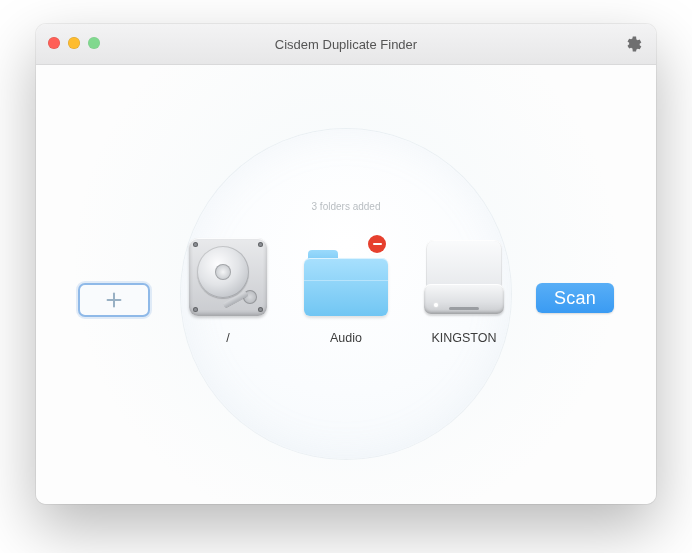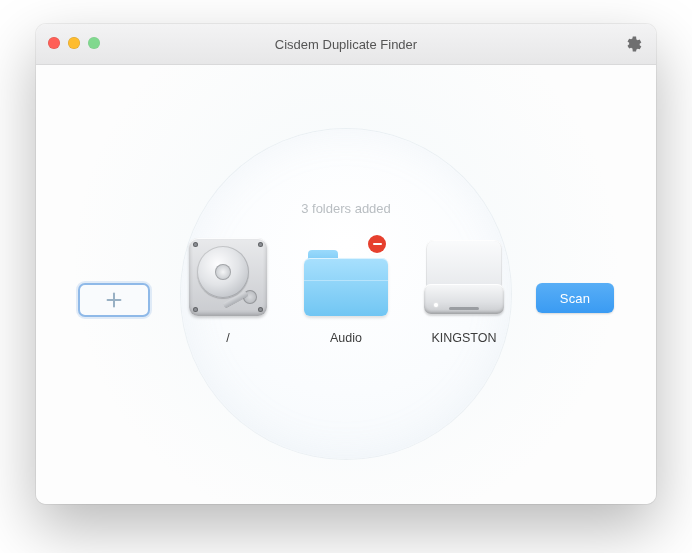--- a/index.html
+++ b/index.html
@@ -111,35 +111,35 @@
 
   .scan-btn {
     position: absolute;
     right: 42px;
     top: 218px;
     width: 78px;
     height: 30px;
     border-radius: 6px;
     background: linear-gradient(#58aef6, #3a9bf3);
     color: #fff;
-    font-size: 13px;
+    font-size: 18px;
     letter-spacing: 0.2px;
     display: flex;
     align-items: center;
     justify-content: center;
     box-shadow: 0 1px 2px rgba(0,0,0,0.15);
     cursor: pointer;
   }
 
   .folders-caption {
     position: absolute;
     left: 50%;
     top: 136px;
     transform: translateX(-50%);
-    font-size: 13px;
+    font-size: 10px;
     color: #b9bec2;
   }
 
   .folders-row {
     position: absolute;
     left: 50%;
     top: 168px;
     transform: translateX(-50%);
     display: flex;
     gap: 22px;

